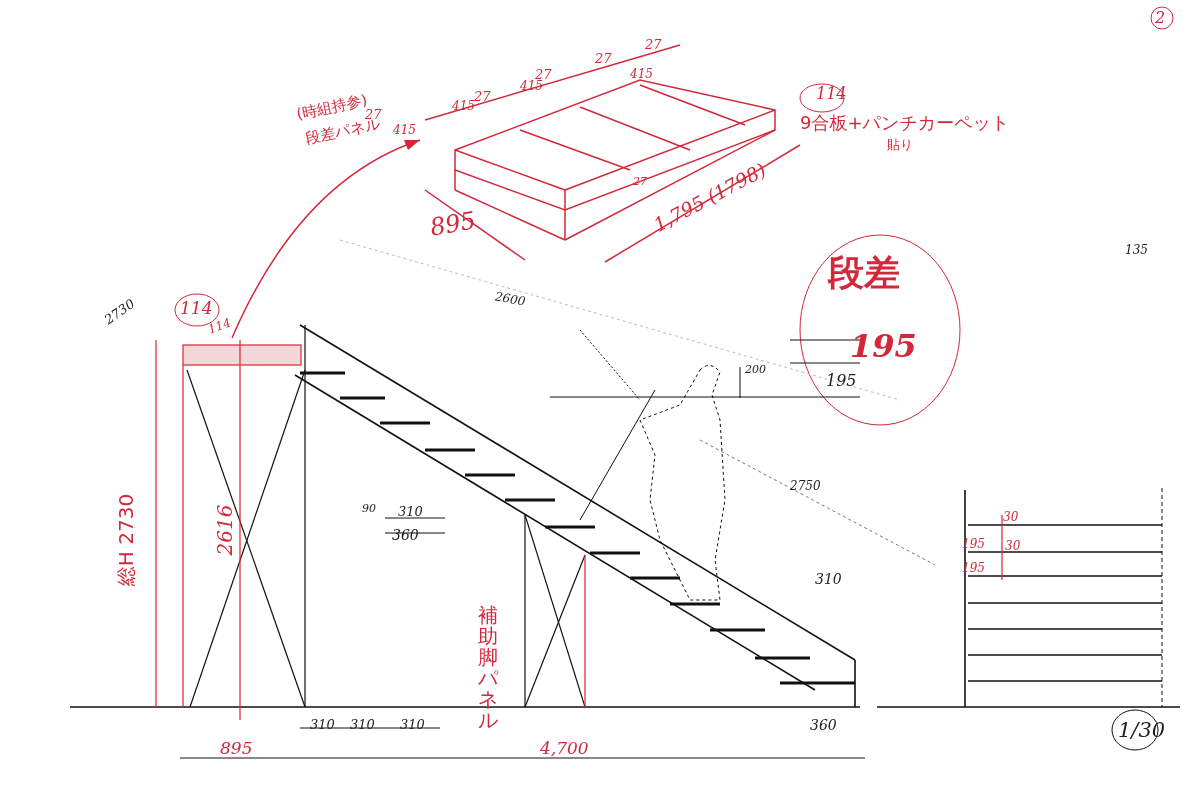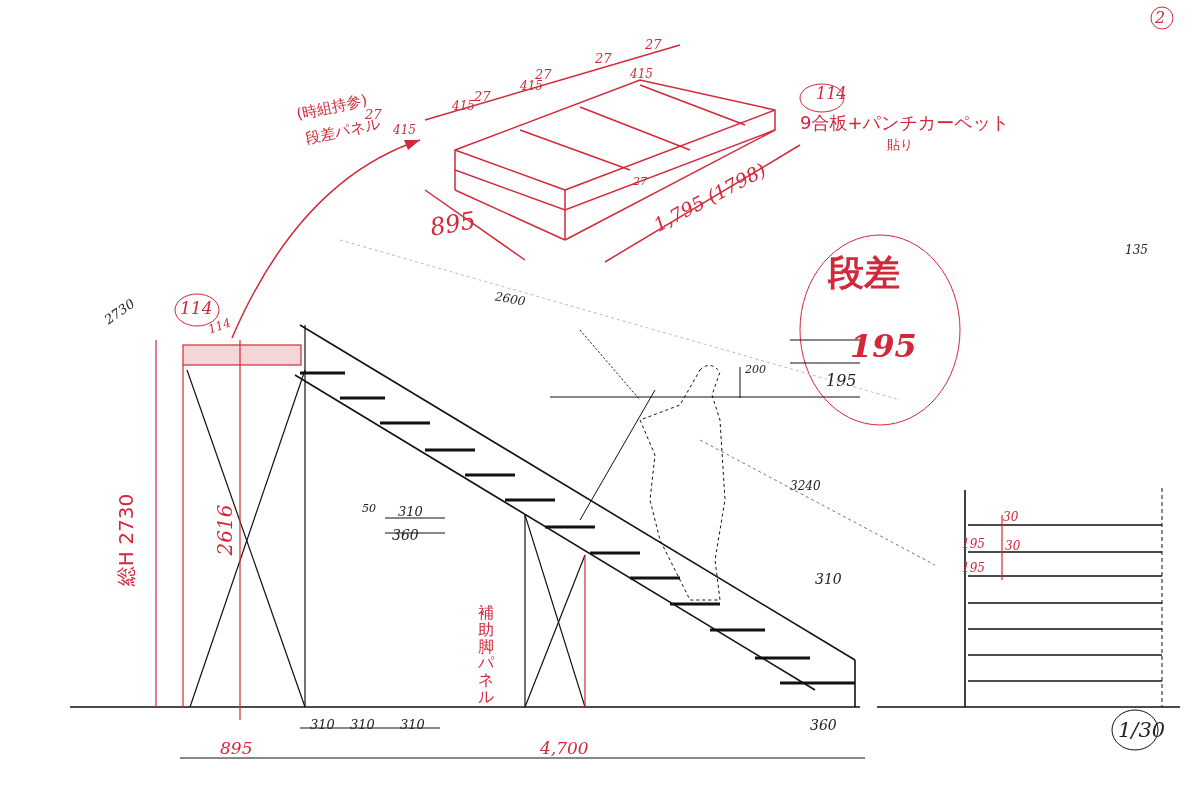--- a/index.html
+++ b/index.html
@@ -139,25 +139,25 @@
 <div class="lbl red hand" style="left:850px;top:330px;font-size:32px;font-weight:bold">195</div>
 
 <div class="lbl blk hand" style="left:103px;top:305px;font-size:13px;transform:rotate(-35deg)">2730</div>
 <div class="lbl red hand" style="left:180px;top:300px;font-size:17px">114</div>
 <div class="lbl red hand" style="left:208px;top:320px;font-size:12px;transform:rotate(-20deg)">114</div>
 <div class="lbl red" style="left:80px;top:530px;font-size:20px;transform:rotate(-90deg)">総H 2730</div>
 <div class="lbl red hand" style="left:200px;top:520px;font-size:20px;transform:rotate(-90deg)">2616</div>
 <div class="lbl blk hand" style="left:495px;top:293px;font-size:12px;transform:rotate(10deg)">2600</div>
 <div class="lbl blk hand" style="left:745px;top:364px;font-size:11px">200</div>
 <div class="lbl blk hand" style="left:826px;top:373px;font-size:16px">195</div>
-<div class="lbl blk hand" style="left:790px;top:480px;font-size:12px">3240</div>
-<div class="lbl blk hand" style="left:362px;top:503px;font-size:11px">50</div>
+<div class="lbl blk hand" style="left:790px;top:480px;font-size:12px">2750</div>
+<div class="lbl blk hand" style="left:362px;top:503px;font-size:11px">90</div>
 <div class="lbl blk hand" style="left:398px;top:505px;font-size:13px">310</div>
 <div class="lbl blk hand" style="left:392px;top:528px;font-size:14px">360</div>
-<div class="lbl red" style="left:478px;top:605px;font-size:16px;width:16px;white-space:normal;line-height:1.05">補助脚パネル</div>
+<div class="lbl red" style="left:478px;top:605px;font-size:20px;width:16px;white-space:normal;line-height:1.05">補助脚パネル</div>
 <div class="lbl blk hand" style="left:310px;top:718px;font-size:13px">310</div>
 <div class="lbl blk hand" style="left:350px;top:718px;font-size:13px">310</div>
 <div class="lbl blk hand" style="left:400px;top:718px;font-size:13px">310</div>
 <div class="lbl red hand" style="left:220px;top:740px;font-size:17px">895</div>
 <div class="lbl red hand" style="left:540px;top:740px;font-size:17px">4,700</div>
 <div class="lbl blk hand" style="left:815px;top:572px;font-size:14px">310</div>
 <div class="lbl blk hand" style="left:810px;top:718px;font-size:14px">360</div>
 
 <div class="lbl red hand" style="left:1003px;top:511px;font-size:12px">30</div>
 <div class="lbl red hand" style="left:962px;top:538px;font-size:12px">195</div>

